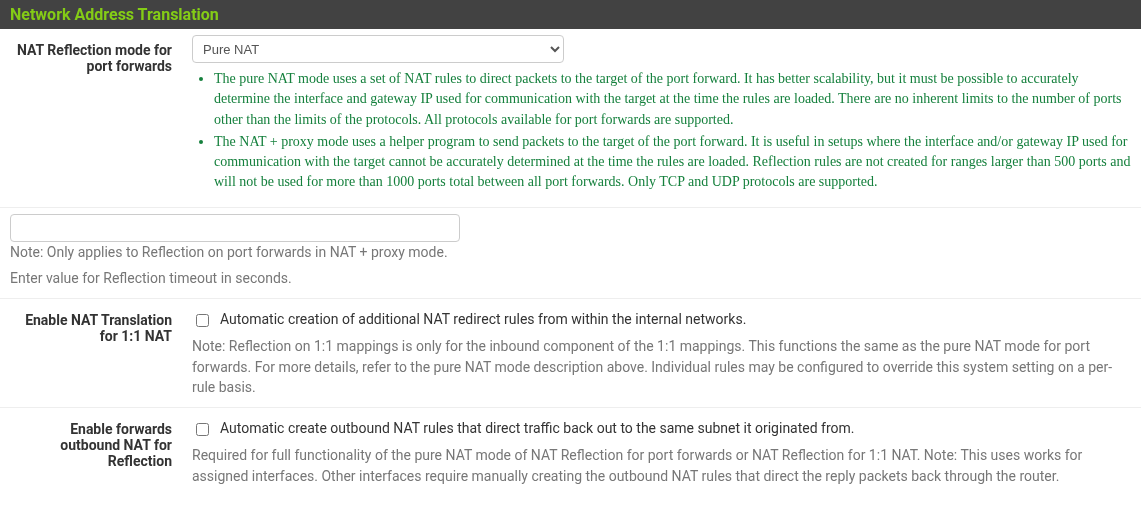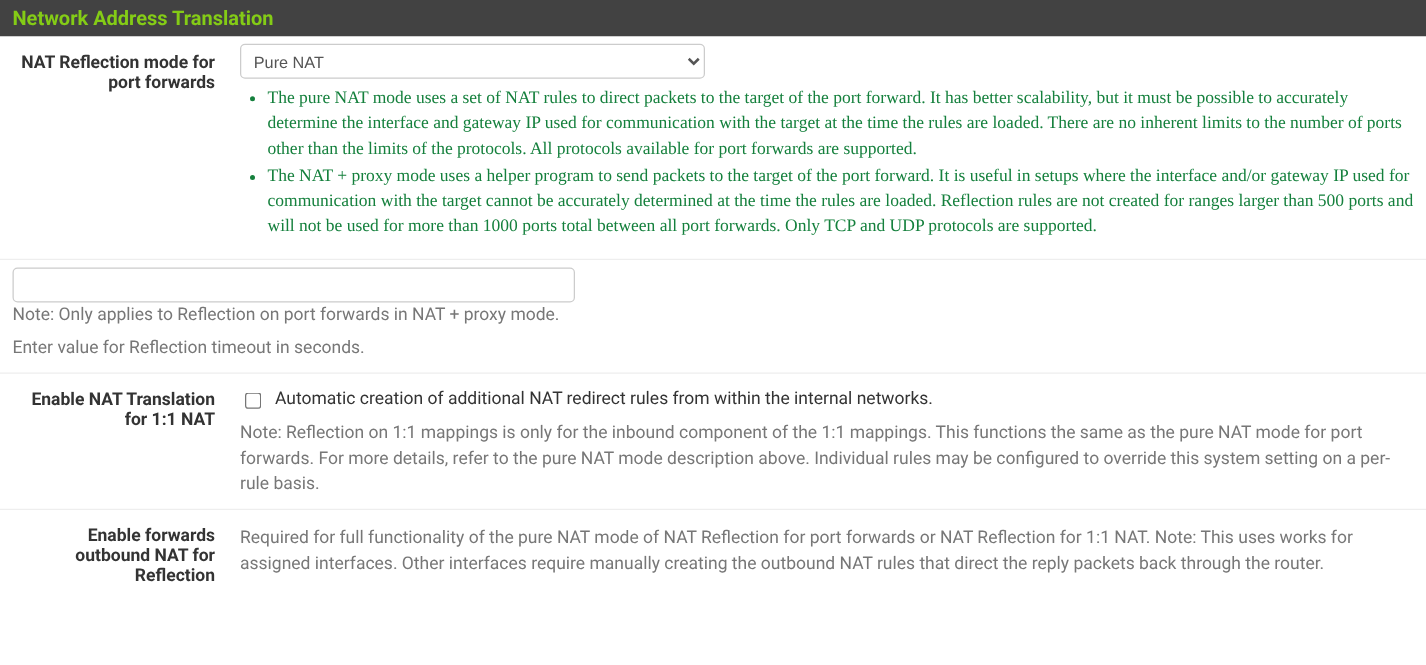--- a/index.html
+++ b/index.html
@@ -120,15 +120,19 @@
       <input type="checkbox" style="">
       <span class="checkbox-label">Automatic creation of additional NAT redirect rules from within the internal networks.</span>
     </div>
     <div class="help-block">Note: Reflection on 1:1 mappings is only for the inbound component of the 1:1 mappings. This functions the same as the pure NAT mode for port forwards. For more details, refer to the pure NAT mode description above. Individual rules may be configured to override this system setting on a per-rule basis.</div>
   </div>
 </div>
 
 <div class="form-group">
   <div class="col-label">Enable forwards outbound NAT for Reflection</div>
   <div class="col-content">
+    <div class="checkbox-row">
+      <input type="checkbox" style="">
+      <span class="checkbox-label">Automatic create outbound NAT rules that direct traffic back out to the same subnet it originated from.</span>
+    </div>
     <div class="help-block">Required for full functionality of the pure NAT mode of NAT Reflection for port forwards or NAT Reflection for 1:1 NAT. Note: This uses works for assigned interfaces. Other interfaces require manually creating the outbound NAT rules that direct the reply packets back through the router.</div>
   </div>
 </div>
 
 </body></html>

